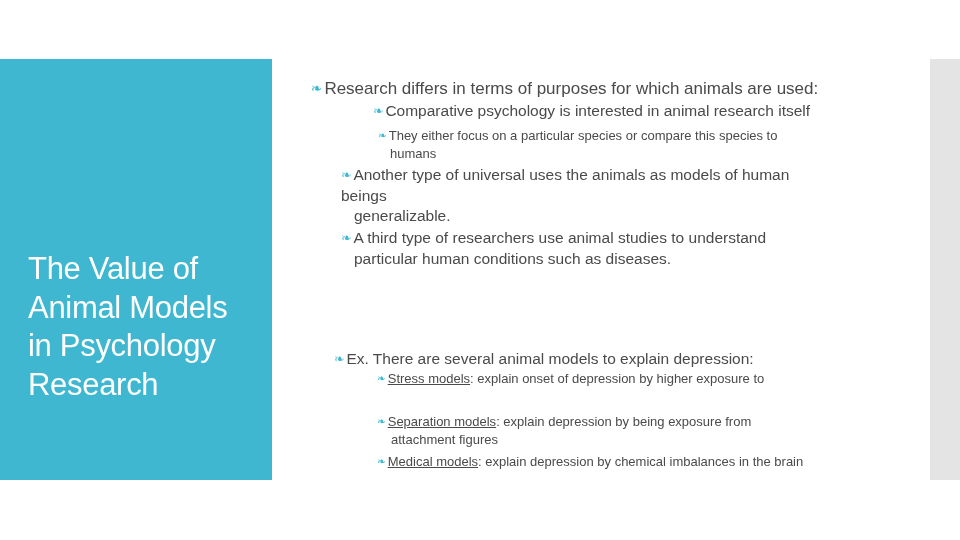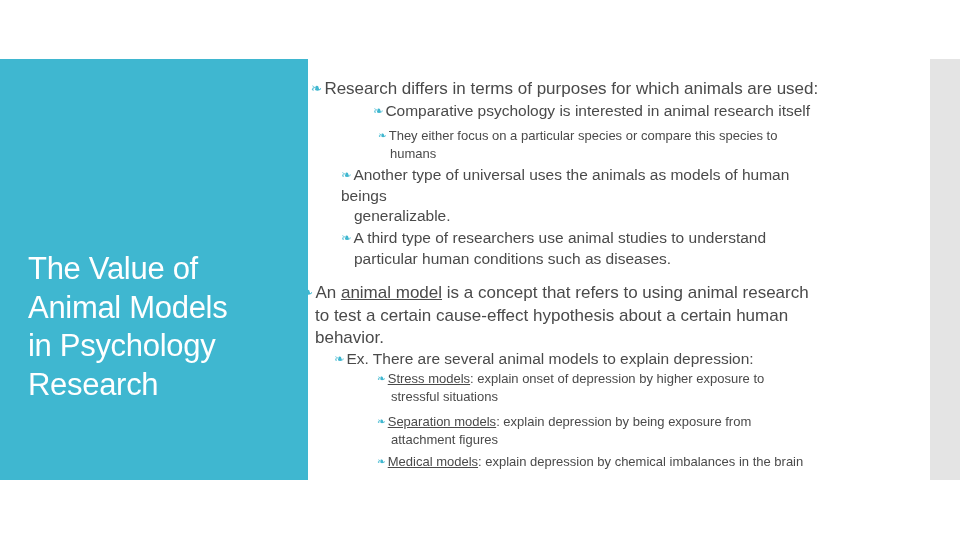--- a/index.html
+++ b/index.html
@@ -2,21 +2,21 @@
 <html><head>
   <meta charset="utf-8">
   <style>
     html, body { margin: 0; padding: 0; }
     body {
       width: 960px; height: 540px; position: relative; overflow: hidden;
       background: #ffffff;
       font-family: "Liberation Sans", "DejaVu Sans", sans-serif;
     }
     .title-panel {
-      position: absolute; left: 0; top: 59px; width: 308px; height: 421px;
+      position: absolute; left: 0; top: 59px; width: 272px; height: 421px;
       background: #3fb7d0;
     }
     .title-text {
       position: absolute; left: 28px; top: 191px; width: 240px;
       color: #ffffff; font-size: 31px; line-height: 38.5px; font-weight: normal;
       letter-spacing: -0.3px;
     }
     .right-bar {
       position: absolute; left: 930px; top: 59px; width: 30px; height: 421px;
       background: #e4e4e4;
@@ -65,33 +65,27 @@
   <div class="item l2" style="left:341px; top:165px;">
     <span class="bullet">❧</span><span>Another type of universal uses the animals as models of human beings</span>
     <span class="hang" style="padding-left:13px;">generalizable.</span>
   </div>
 
   <div class="item l2" style="left:341px; top:228px;">
     <span class="bullet">❧</span><span>A third type of researchers use animal studies to understand</span>
     <span class="hang" style="padding-left:13px;">particular human conditions such as diseases.</span>
   </div>
 
-  <div class="item l1" style="left:302px; top:282px;">
-    <span class="bullet">❧</span><span>An </span><span class="u">animal model</span><span> is a concept that refers to using animal research</span>
-    <span class="hang" style="padding-left:13px;">to test a certain cause-effect hypothesis about a certain human</span>
-    <span class="hang" style="padding-left:13px;">behavior.</span>
-  </div>
 
   <div class="item l2" style="left:334px; top:349px;">
     <span class="bullet">❧</span><span>Ex. There are several animal models to explain depression:</span>
   </div>
 
   <div class="item l3" style="left:377px; top:370px;">
     <span class="bullet">❧</span><span class="u">Stress models</span><span>: explain onset of depression by higher exposure to</span>
-    <span class="hang" style="padding-left:14px;">stressful situations</span>
   </div>
 
   <div class="item l3" style="left:377px; top:413px;">
     <span class="bullet">❧</span><span class="u">Separation models</span><span>: explain depression by being exposure from</span>
     <span class="hang" style="padding-left:14px;">attachment figures</span>
   </div>
 
   <div class="item l3" style="left:377px; top:453px;">
     <span class="bullet">❧</span><span class="u">Medical models</span><span>: explain depression by chemical imbalances in the brain</span>
   </div>

